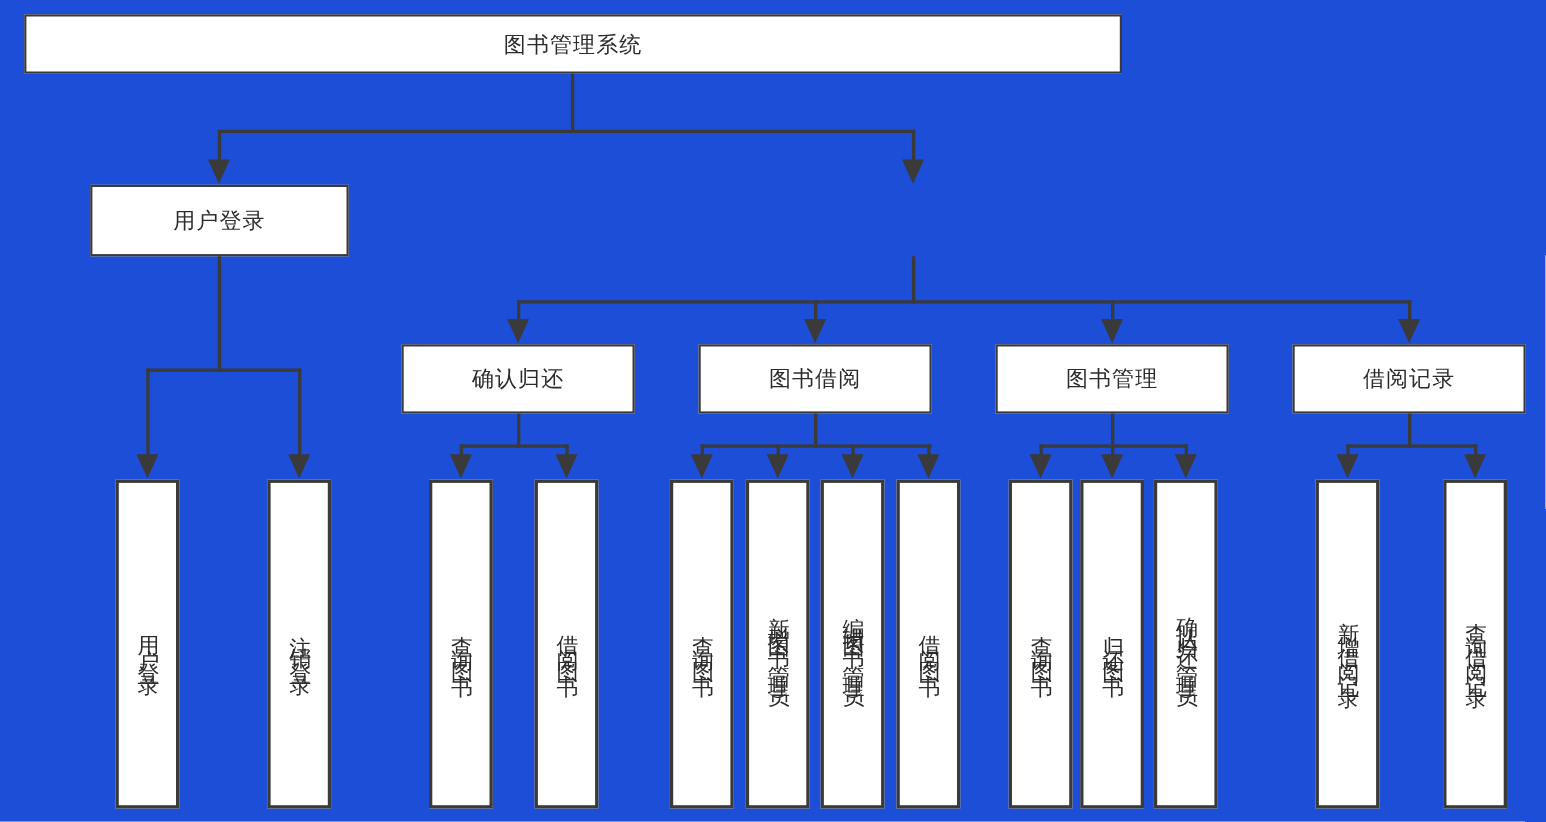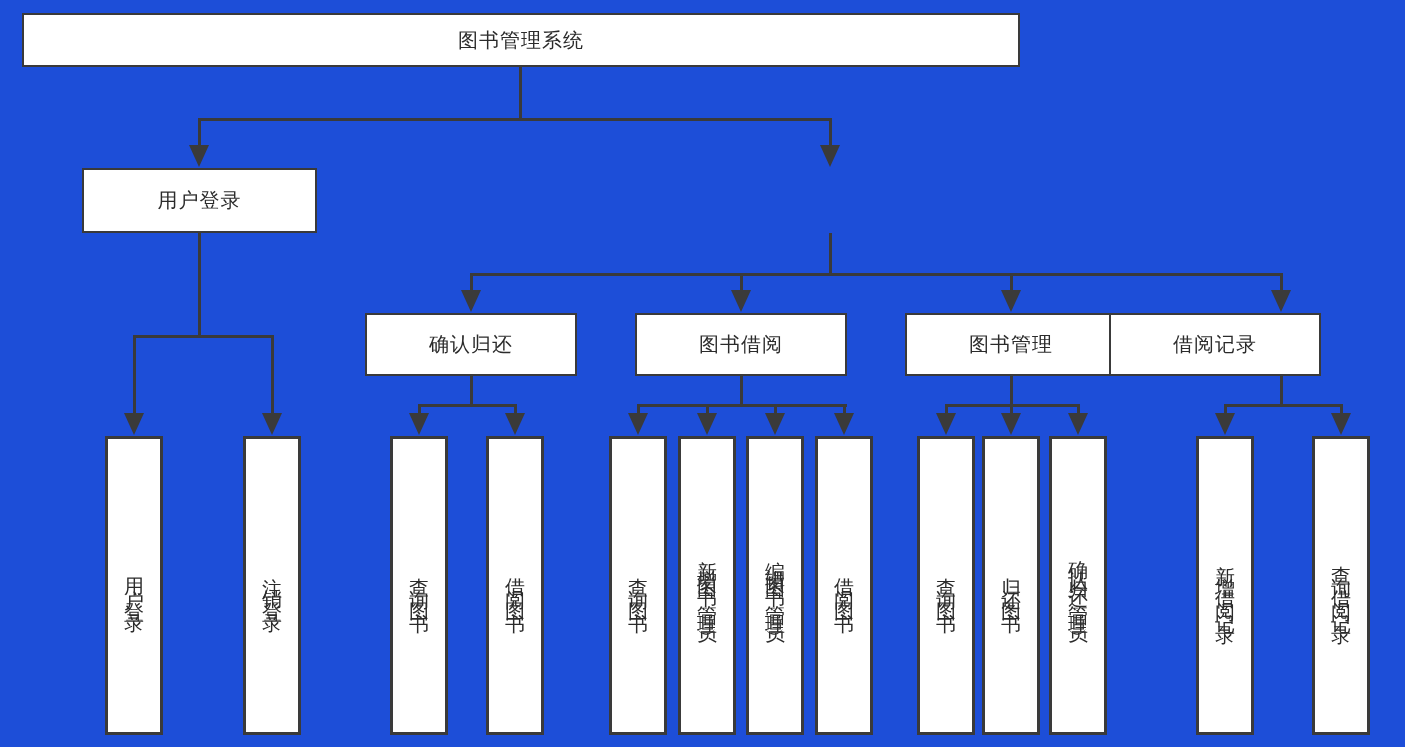--- a/index.html
+++ b/index.html
@@ -51,21 +51,21 @@
   </div>
 
   <div class="node" style="left:635px; top:313px; width:212px; height:63px;">
     <span>图书借阅</span>
   </div>
 
   <div class="node" style="left:905px; top:313px; width:212px; height:63px;">
     <span>图书管理</span>
   </div>
 
-  <div class="node" style="left:1109px; top:313px; width:212px; height:63px;text-align:right;">
+  <div class="node" style="left:1175px; top:313px; width:212px; height:63px;text-align:right;">
     <span>借阅记录</span>
   </div>
 
   <div class="node leaf" style="left:105px; top:436px; width:58px; height:299px;">
     <span class="vtext">用户登录</span>
   </div>
   <div class="node leaf" style="left:243px; top:436px; width:58px; height:299px;">
     <span class="vtext">注销登录</span>
   </div>
 

